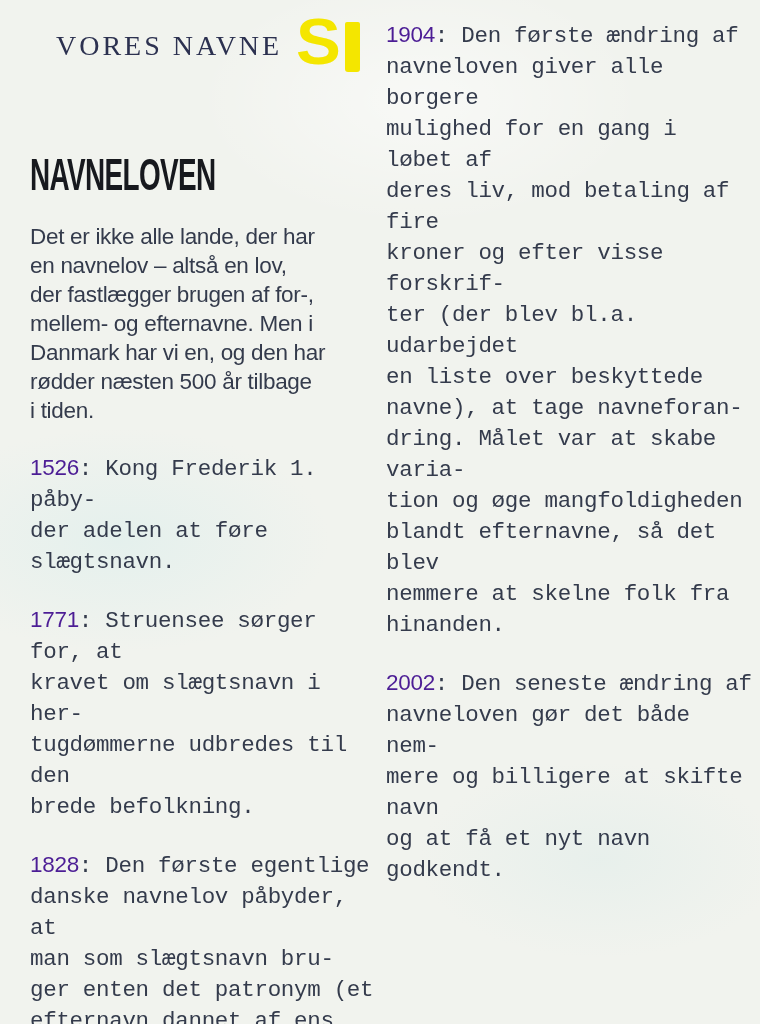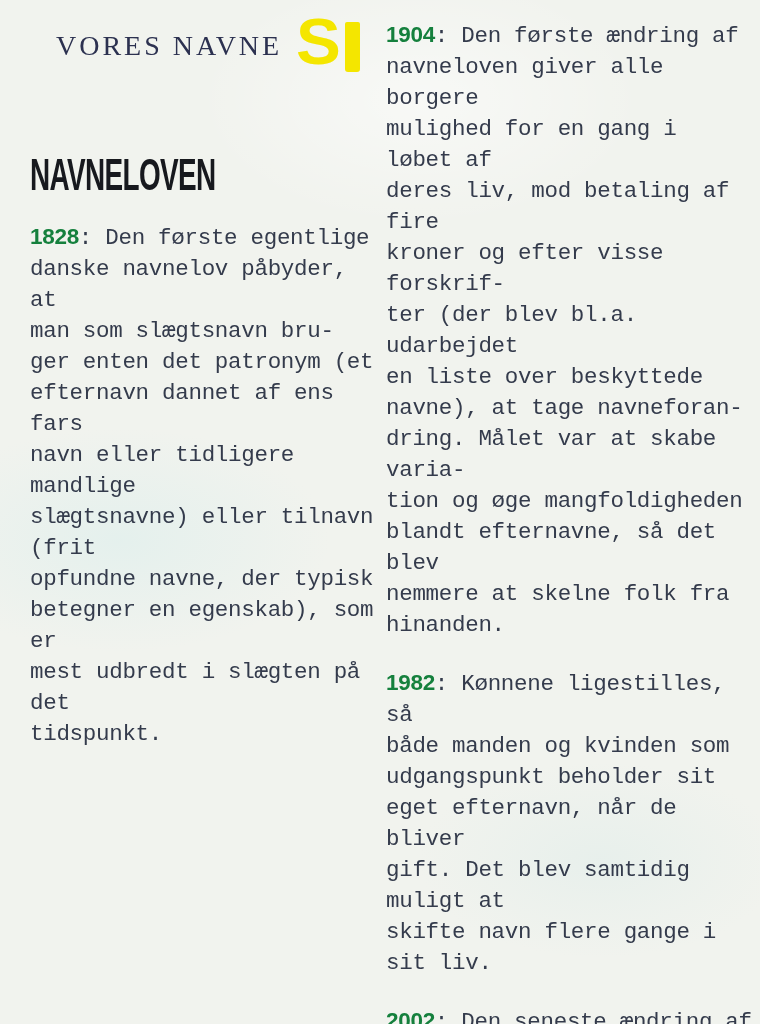--- a/index.html
+++ b/index.html
@@ -70,41 +70,54 @@
 
   .body-text {
     font-size: 22.5px;
     line-height: 29px;
     letter-spacing: -0.3px;
     white-space: pre-line;
   }
 
   p.para { margin: 0 0 28px 0; }
   .entry-year {
-    font-weight: 700;
-    color: #15803d;
+    font-weight: 400;
+    color: #4c1d95;
   }
   .entry-text { white-space: pre-line; font-family: Liberation Mono, monospace; }
 </style>
 </head>
 <body>
 
 <div class="brand-row">
   <span class="brand-name">VORES NAVNE</span>
   <span class="brand-logo">
     <span class="logo-s">S</span>
     <span class="logo-bar"></span>
   </span>
 </div>
 
 <div class="col col-left">
   <h1 class="headline">NAVNELOVEN</h1>
 
+  <p class="para body-text">Det er ikke alle lande, der har
+en navnelov – altså en lov,
+der fastlægger brugen af for-,
+mellem- og efternavne. Men i
+Danmark har vi en, og den har
+rødder næsten 500 år tilbage
+i tiden.</p>
 
+  <p class="para body-text"><span class="entry-year">1526</span><span class="entry-text">: Kong Frederik 1. påby-
+der adelen at føre slægtsnavn.</span></p>
 
+  <p class="para body-text"><span class="entry-year">1771</span><span class="entry-text">: Struensee sørger for, at
+kravet om slægtsnavn i her-
+tugdømmerne udbredes til den
+brede befolkning.</span></p>
 
   <p class="para body-text"><span class="entry-year">1828</span><span class="entry-text">: Den første egentlige
 danske navnelov påbyder, at
 man som slægtsnavn bru-
 ger enten det patronym (et
 efternavn dannet af ens fars
 navn eller tidligere mandlige
 slægtsnavne) eller tilnavn (frit
 opfundne navne, der typisk
 betegner en egenskab), som er
@@ -121,25 +134,19 @@
 ter (der blev bl.a. udarbejdet
 en liste over beskyttede
 navne), at tage navneforan-
 dring. Målet var at skabe varia-
 tion og øge mangfoldigheden
 blandt efternavne, så det blev
 nemmere at skelne folk fra
 hinanden.</span></p>
 
 
-  <p class="para body-text"><span class="entry-year">1982</span><span class="entry-text">: Kønnene ligestilles, så
-både manden og kvinden som
-udgangspunkt beholder sit
-eget efternavn, når de bliver
-gift. Det blev samtidig muligt at
-skifte navn flere gange i sit liv.</span></p>
 
 
   <p class="para body-text"><span class="entry-year">2002</span><span class="entry-text">: Den seneste ændring af
 navneloven gør det både nem-
 mere og billigere at skifte navn
 og at få et nyt navn godkendt.</span></p>
 </div>
 
 </body></html>

